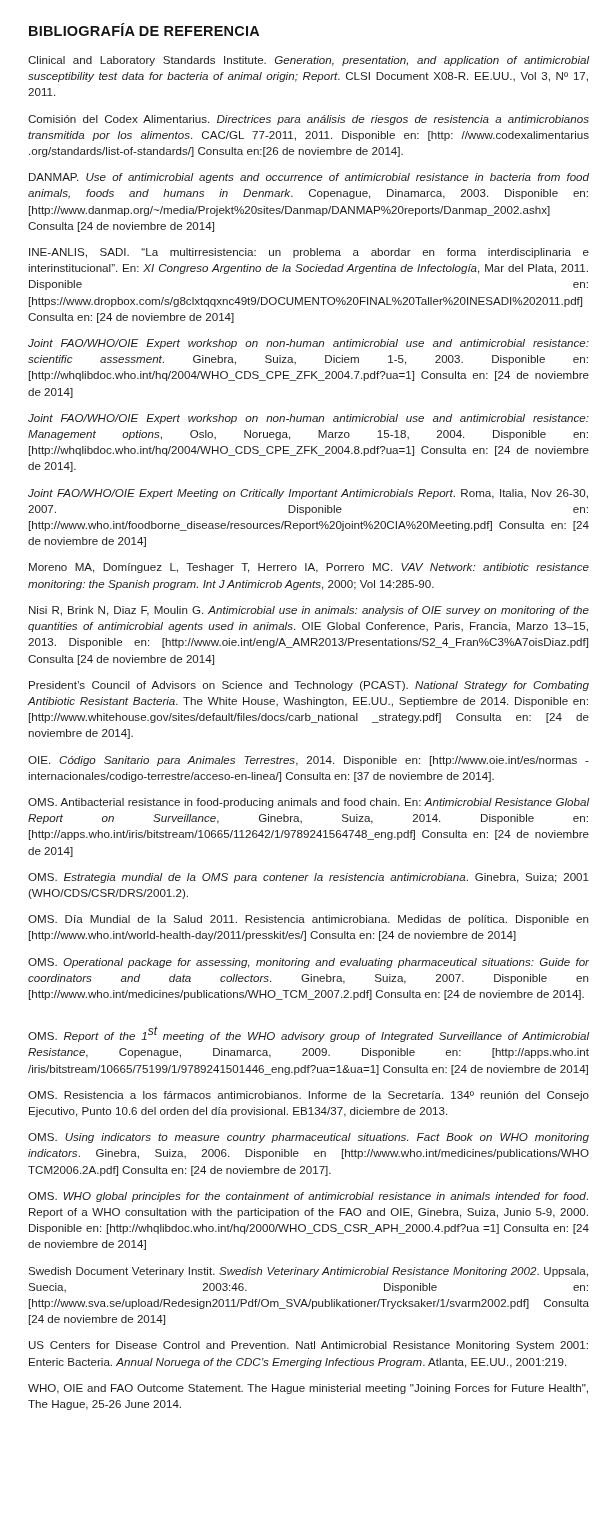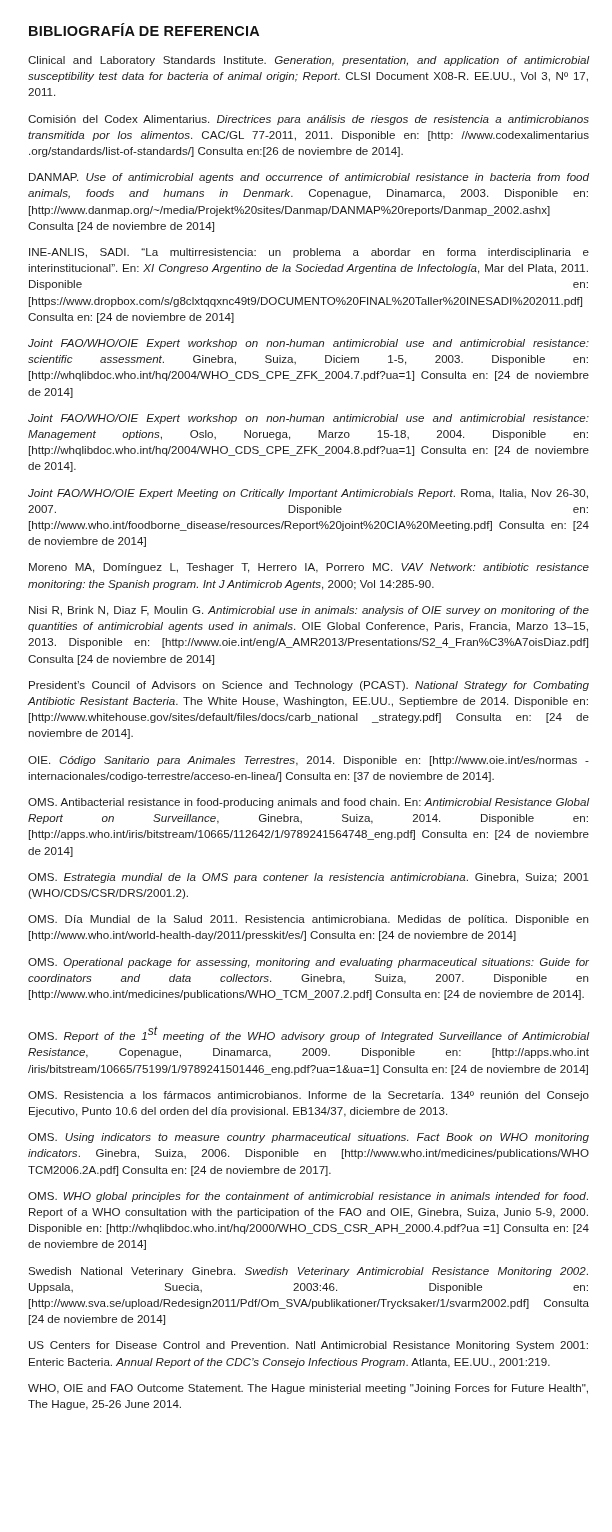--- a/index.html
+++ b/index.html
@@ -67,17 +67,17 @@
       <p class="ref"><span>President’s Council of Advisors on Science and Technology (PCAST). </span><span class="it">National Strategy for Combating Antibiotic Resistant Bacteria</span><span>. The White House, Washington, EE.UU., Septiembre de 2014. Disponible en: [http://www.whitehouse.gov/sites/default/files/docs/carb_national _strategy.pdf] Consulta en: [24 de noviembre de 2014].</span></p>
       <p class="ref"><span>OIE. </span><span class="it">Código Sanitario para Animales Terrestres</span><span>, 2014. Disponible en: [http://www.oie.int/es/normas -internacionales/codigo-terrestre/acceso-en-linea/] Consulta en: [37 de noviembre de 2014].</span></p>
       <p class="ref"><span>OMS. Antibacterial resistance in food-producing animals and food chain. En: </span><span class="it">Antimicrobial Resistance Global Report on Surveillance</span><span>, Ginebra, Suiza, 2014. Disponible en: [http://apps.who.int/iris/bitstream/10665/112642/1/9789241564748_eng.pdf] Consulta en: [24 de noviembre de 2014]</span></p>
       <p class="ref"><span>OMS. </span><span class="it">Estrategia mundial de la OMS para contener la resistencia antimicrobiana</span><span>. Ginebra, Suiza; 2001 (WHO/CDS/CSR/DRS/2001.2).</span></p>
       <p class="ref"><span>OMS. Día Mundial de la Salud 2011. Resistencia antimicrobiana. Medidas de política. Disponible en [http://www.who.int/world-health-day/2011/presskit/es/] Consulta en: [24 de noviembre de 2014]</span></p>
       <p class="ref"><span>OMS. </span><span class="it">Operational package for assessing, monitoring and evaluating pharmaceutical situations: Guide for coordinators and data collectors</span><span>. Ginebra, Suiza, 2007. Disponible en [http://www.who.int/medicines/publications/WHO_TCM_2007.2.pdf] Consulta en: [24 de noviembre de 2014].</span></p>
       <p class="ref"><span>OMS. </span><span class="it">Report of the 1</span><sup class="it">st</sup><span class="it"> meeting of the WHO advisory group of Integrated Surveillance of Antimicrobial Resistance</span><span>, Copenague, Dinamarca, 2009. Disponible en: [http://apps.who.int /iris/bitstream/10665/75199/1/9789241501446_eng.pdf?ua=1&amp;ua=1] Consulta en: [24 de noviembre de 2014]</span></p>
       <p class="ref"><span>OMS. Resistencia a los fármacos antimicrobianos. Informe de la Secretaría. 134º reunión del Consejo Ejecutivo, Punto 10.6 del orden del día provisional. EB134/37, diciembre de 2013.</span></p>
       <p class="ref"><span>OMS. </span><span class="it">Using indicators to measure country pharmaceutical situations. Fact Book on WHO monitoring indicators</span><span>. Ginebra, Suiza, 2006. Disponible en [http://www.who.int/medicines/publications/WHO TCM2006.2A.pdf] Consulta en: [24 de noviembre de 2017].</span></p>
       <p class="ref"><span>OMS. </span><span class="it">WHO global principles for the containment of antimicrobial resistance in animals intended for food</span><span>. Report of a WHO consultation with the participation of the FAO and OIE, Ginebra, Suiza, Junio 5-9, 2000. Disponible en: [http://whqlibdoc.who.int/hq/2000/WHO_CDS_CSR_APH_2000.4.pdf?ua =1] Consulta en: [24 de noviembre de 2014]</span></p>
-      <p class="ref"><span>Swedish National Veterinary Ginebra. </span><span class="it">Swedish Veterinary Antimicrobial Resistance Monitoring 2002</span><span>. Uppsala, Suecia, 2003:46. Disponible en: [http://www.sva.se/upload/Redesign2011/Pdf/Om_SVA/publikationer/Trycksaker/1/svarm2002.pdf] Consulta [24 de noviembre de 2014]</span></p>
-      <p class="ref"><span>US Centers for Disease Control and Prevention. Natl Antimicrobial Resistance Monitoring System 2001: Enteric Bacteria. </span><span class="it">Annual Report of the CDC’s Consejo Infectious Program</span><span>. Atlanta, EE.UU., 2001:219.</span></p>
+      <p class="ref"><span>Swedish Document Veterinary Instit. </span><span class="it">Swedish Veterinary Antimicrobial Resistance Monitoring 2002</span><span>. Uppsala, Suecia, 2003:46. Disponible en: [http://www.sva.se/upload/Redesign2011/Pdf/Om_SVA/publikationer/Trycksaker/1/svarm2002.pdf] Consulta [24 de noviembre de 2014]</span></p>
+      <p class="ref"><span>US Centers for Disease Control and Prevention. Natl Antimicrobial Resistance Monitoring System 2001: Enteric Bacteria. </span><span class="it">Annual Noruega of the CDC’s Emerging Infectious Program</span><span>. Atlanta, EE.UU., 2001:219.</span></p>
       <p class="ref"><span>WHO, OIE and FAO Outcome Statement. The Hague ministerial meeting "Joining Forces for Future Health", The Hague, 25-26 June 2014.</span></p>
     </div>
 </div>
 
 </body></html>

